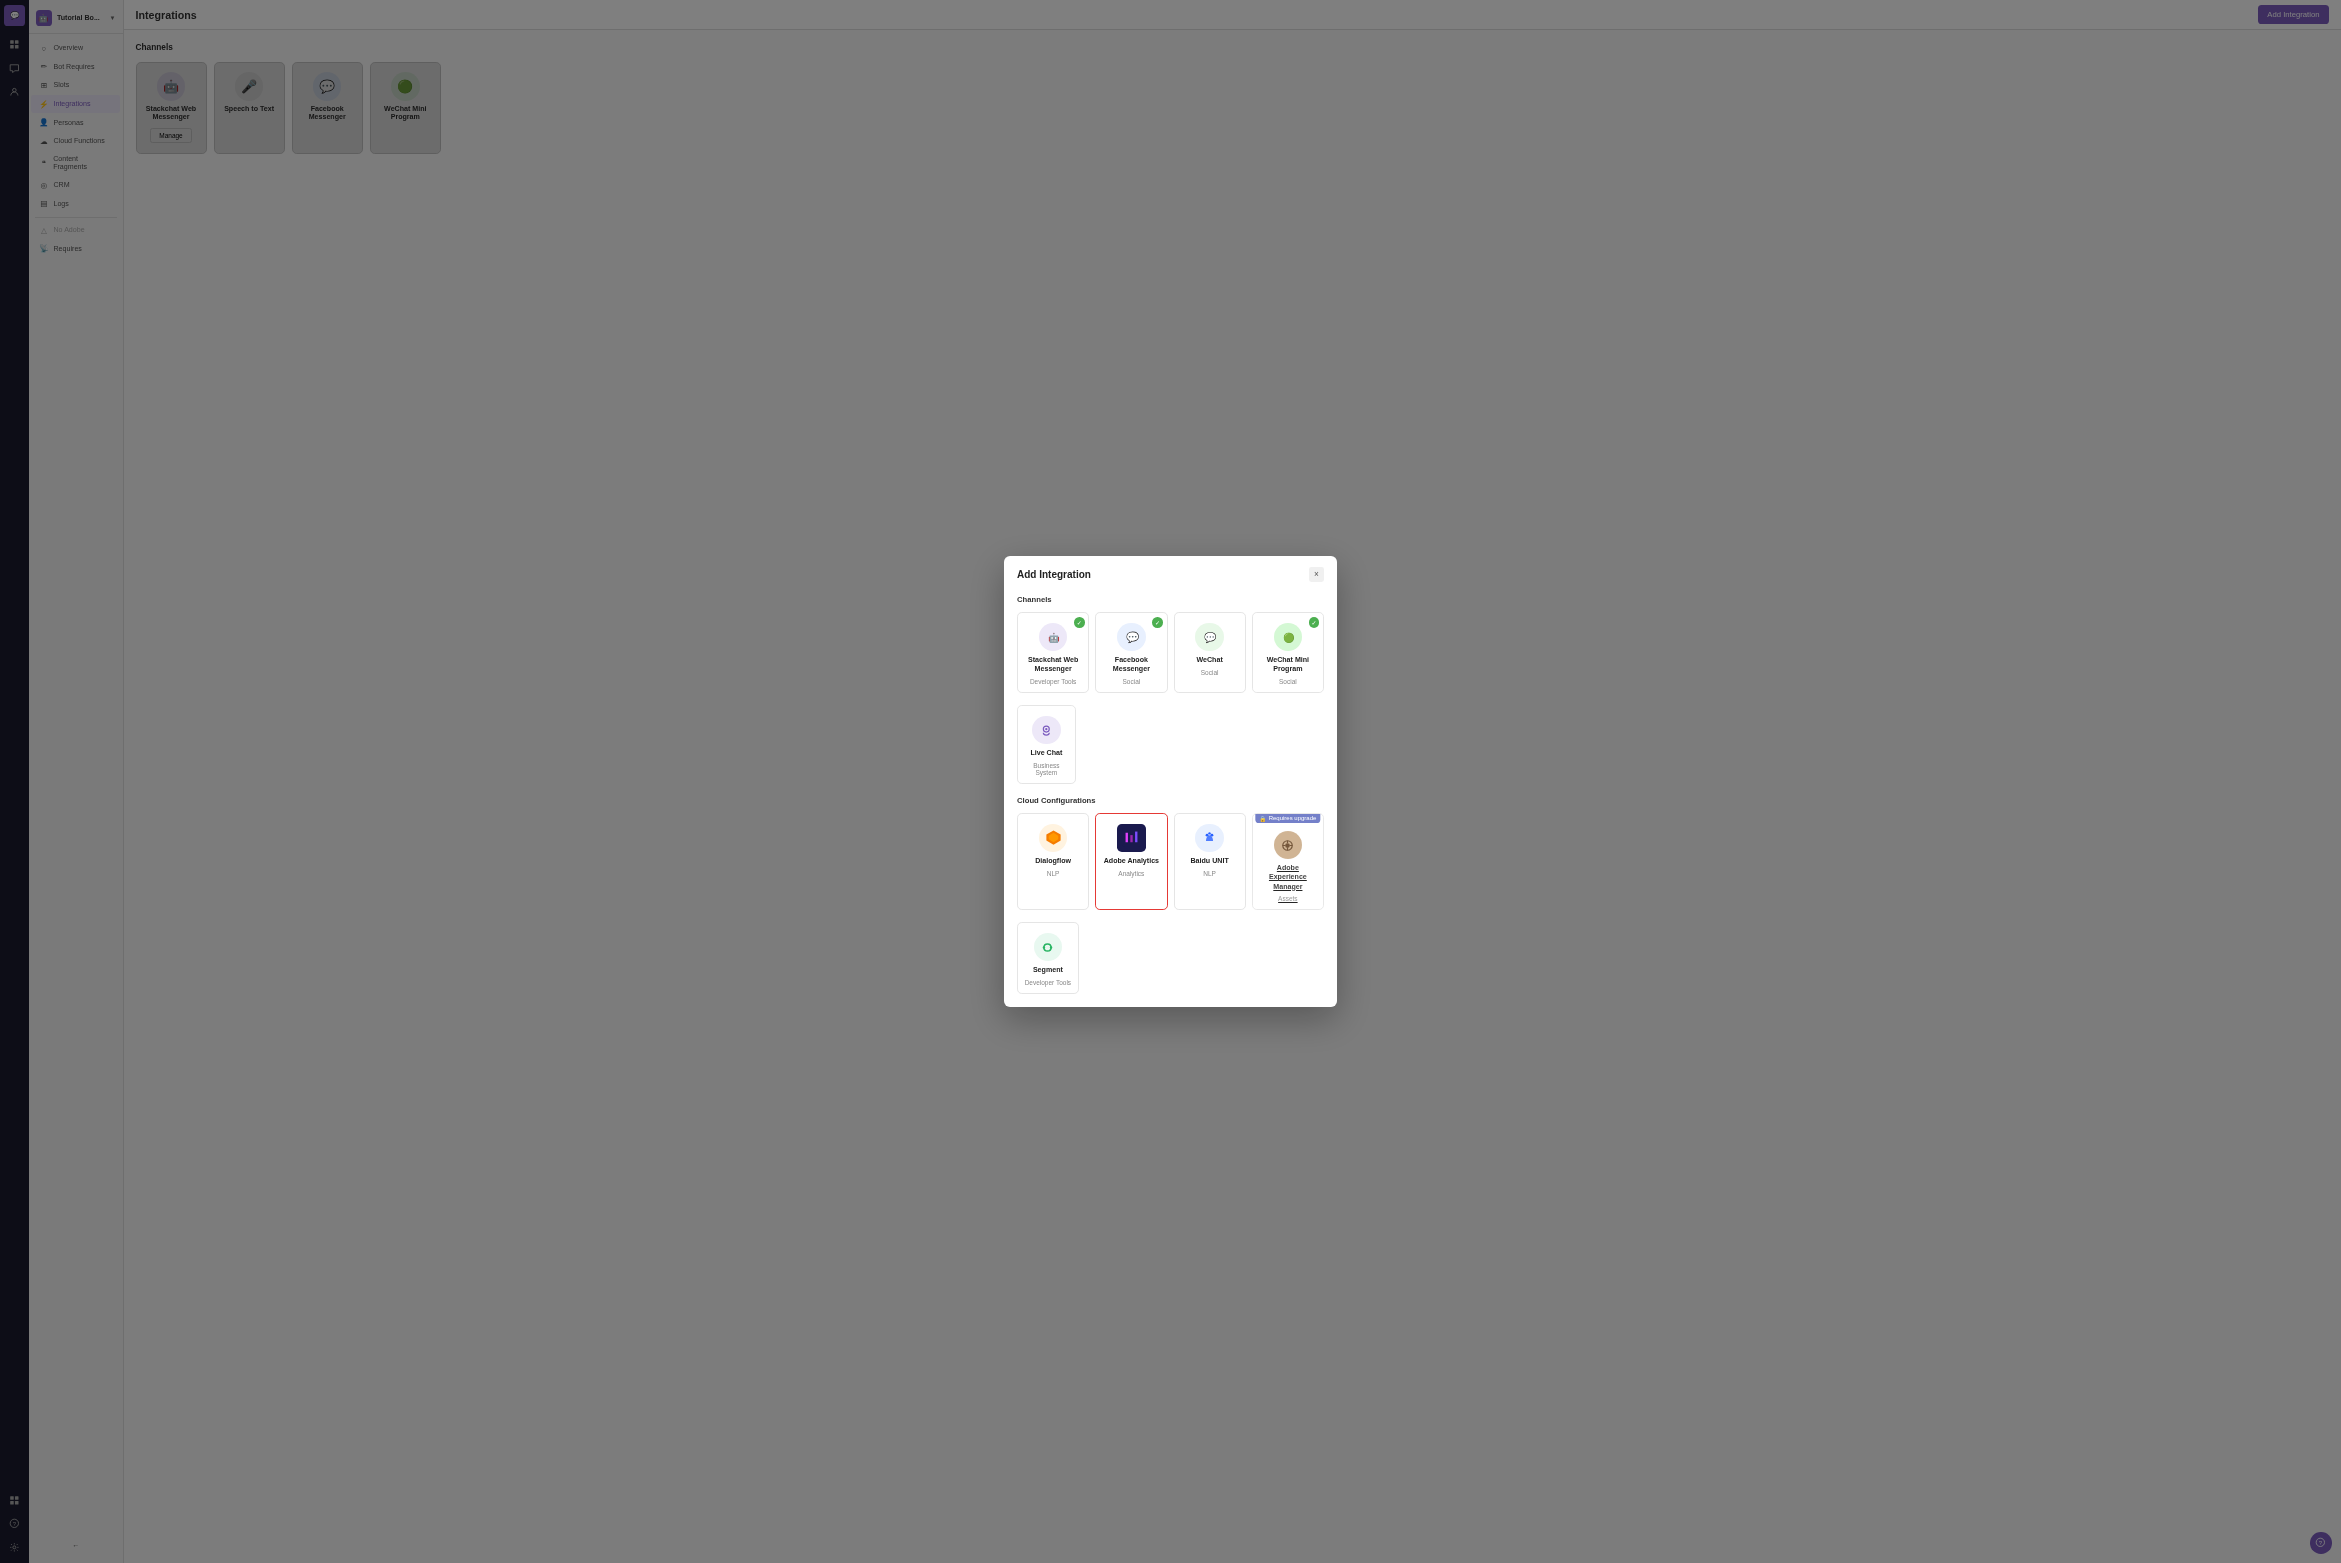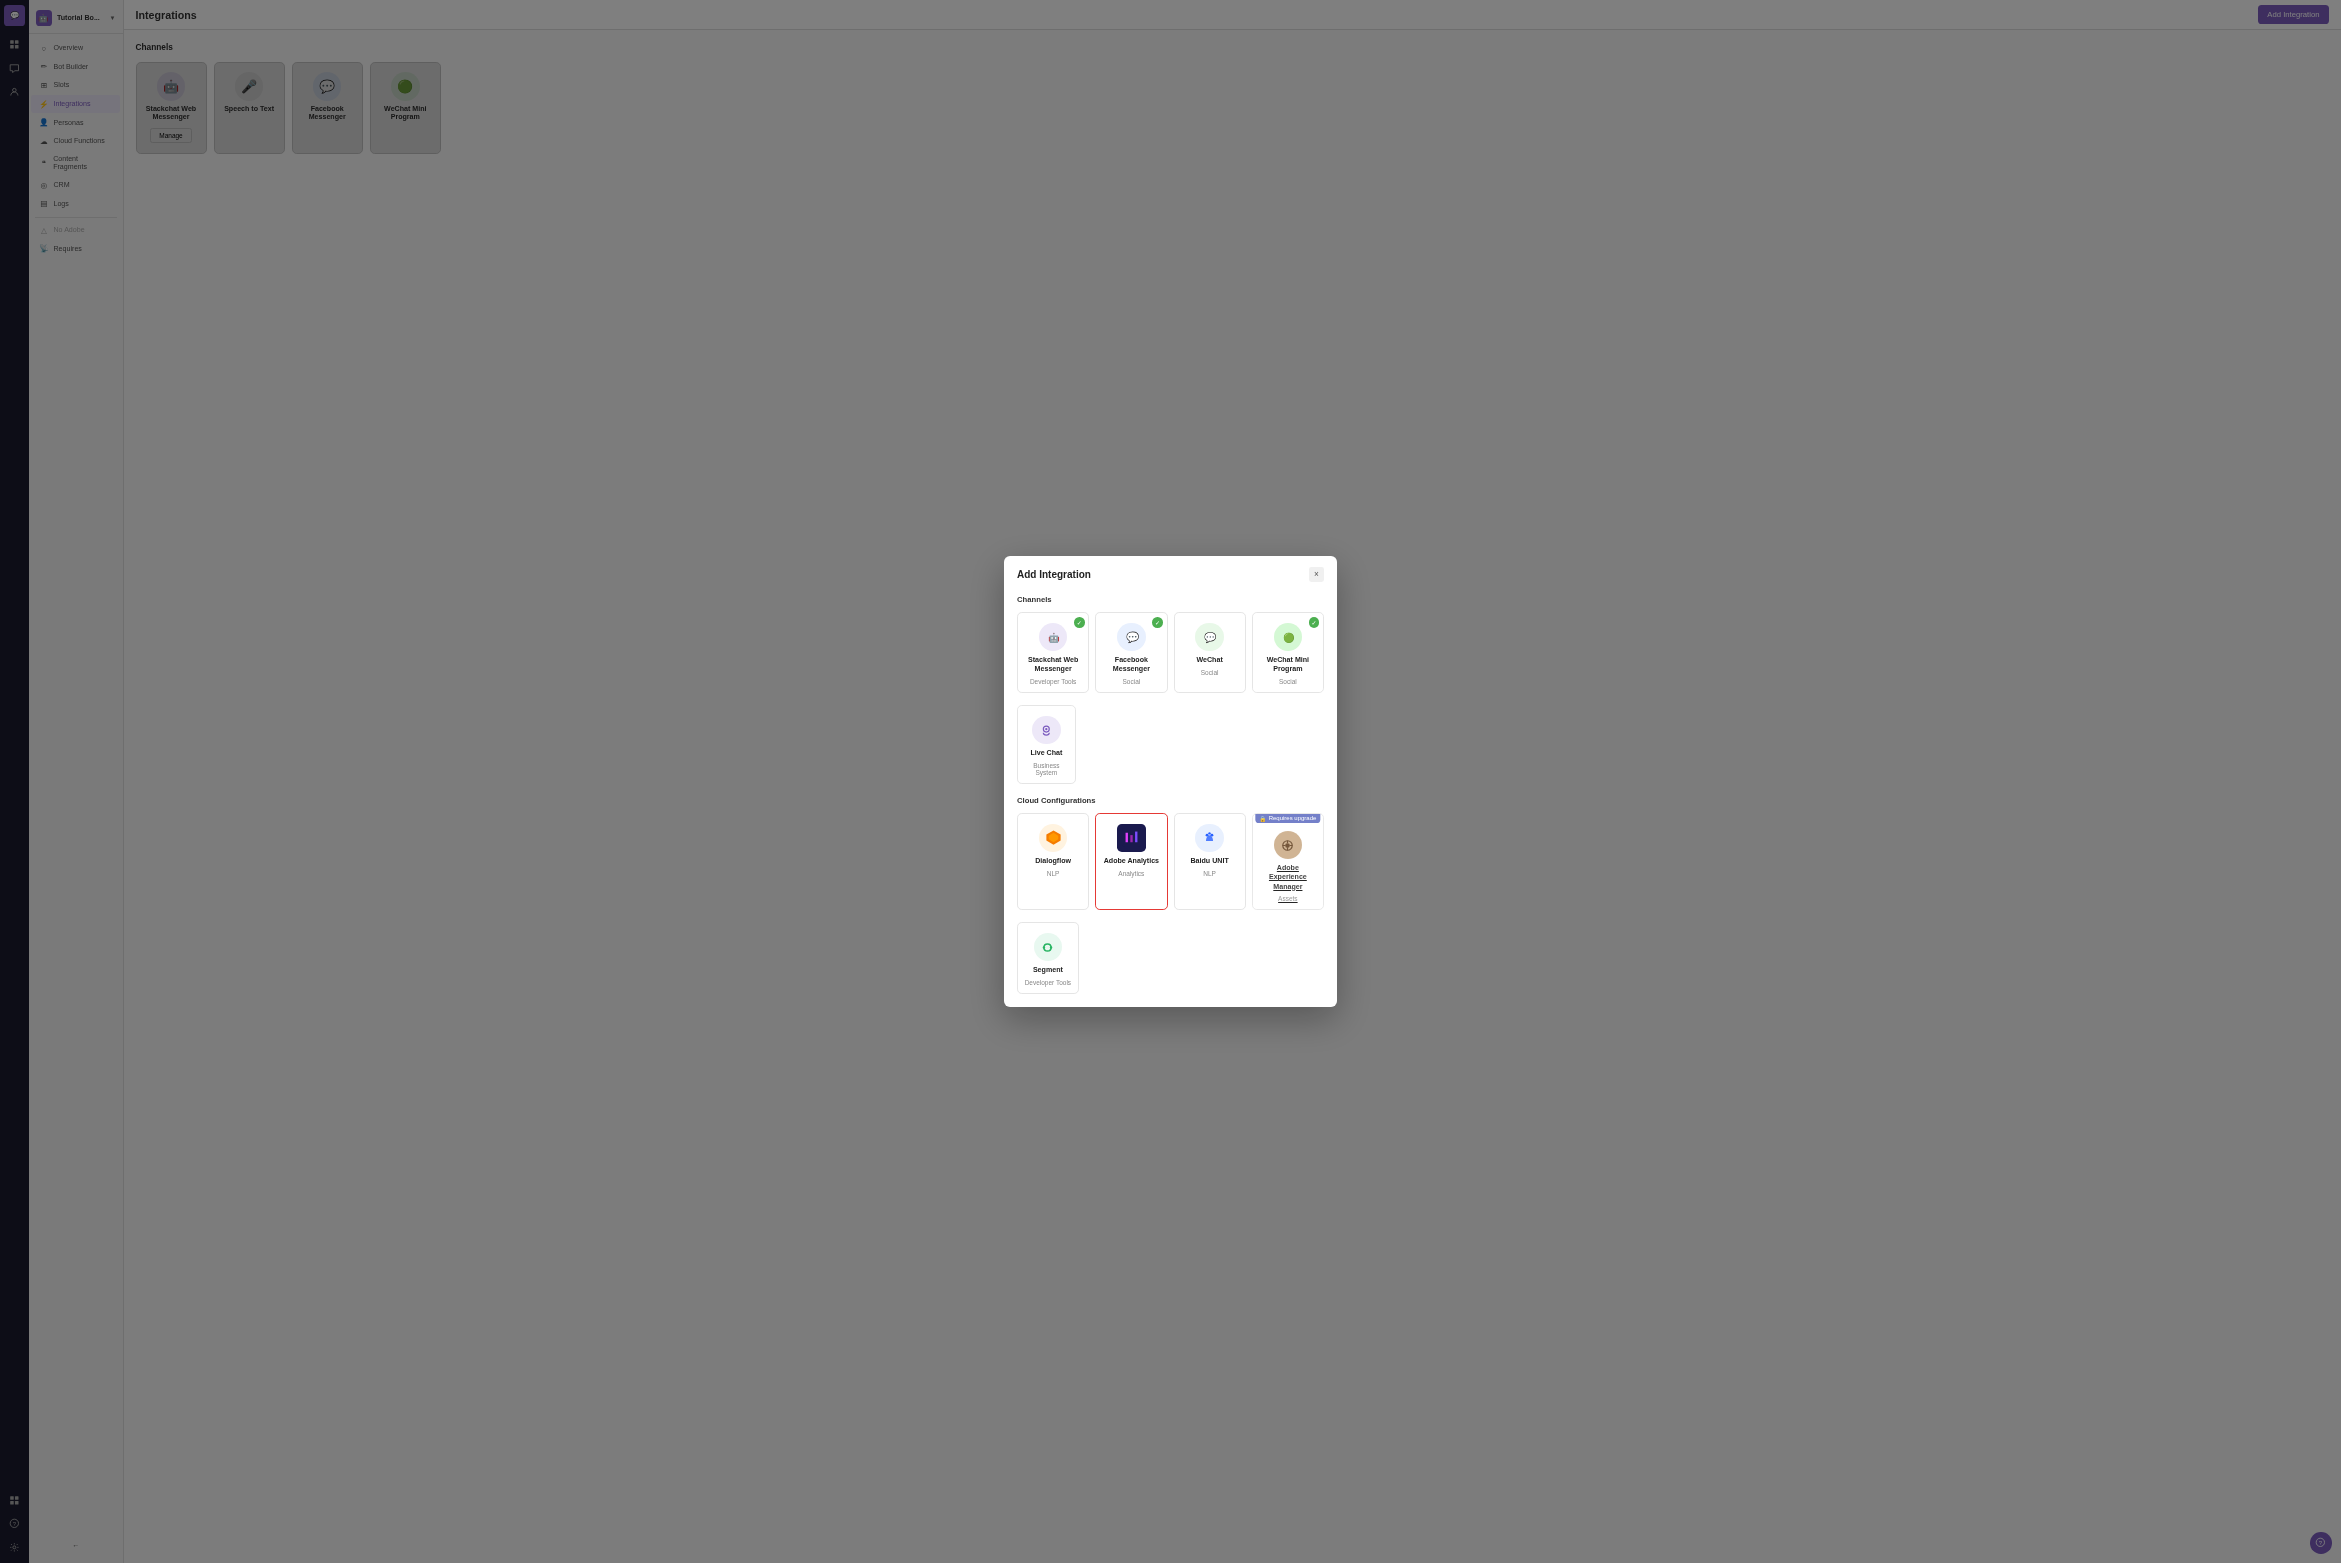--- a/index.html
+++ b/index.html
@@ -296,21 +296,21 @@
     <span class="bot-name">Tutorial Bo...</span>
     <span class="bot-chevron">▼</span>
   </div>
 
   <div class="nav-item">
     <span class="nav-icon">○</span>
     <span>Overview</span>
   </div>
   <div class="nav-item">
     <span class="nav-icon">✏</span>
-    <span>Bot Builder</span>
+    <span>Bot Requires</span>
   </div>
   <div class="nav-item">
     <span class="nav-icon">⊞</span>
     <span>Slots</span>
   </div>
   <div class="nav-item active">
     <span class="nav-icon" style="color:#7c5cbf;">⚡</span>
     <span>Integrations</span>
   </div>
   <div class="nav-item">

